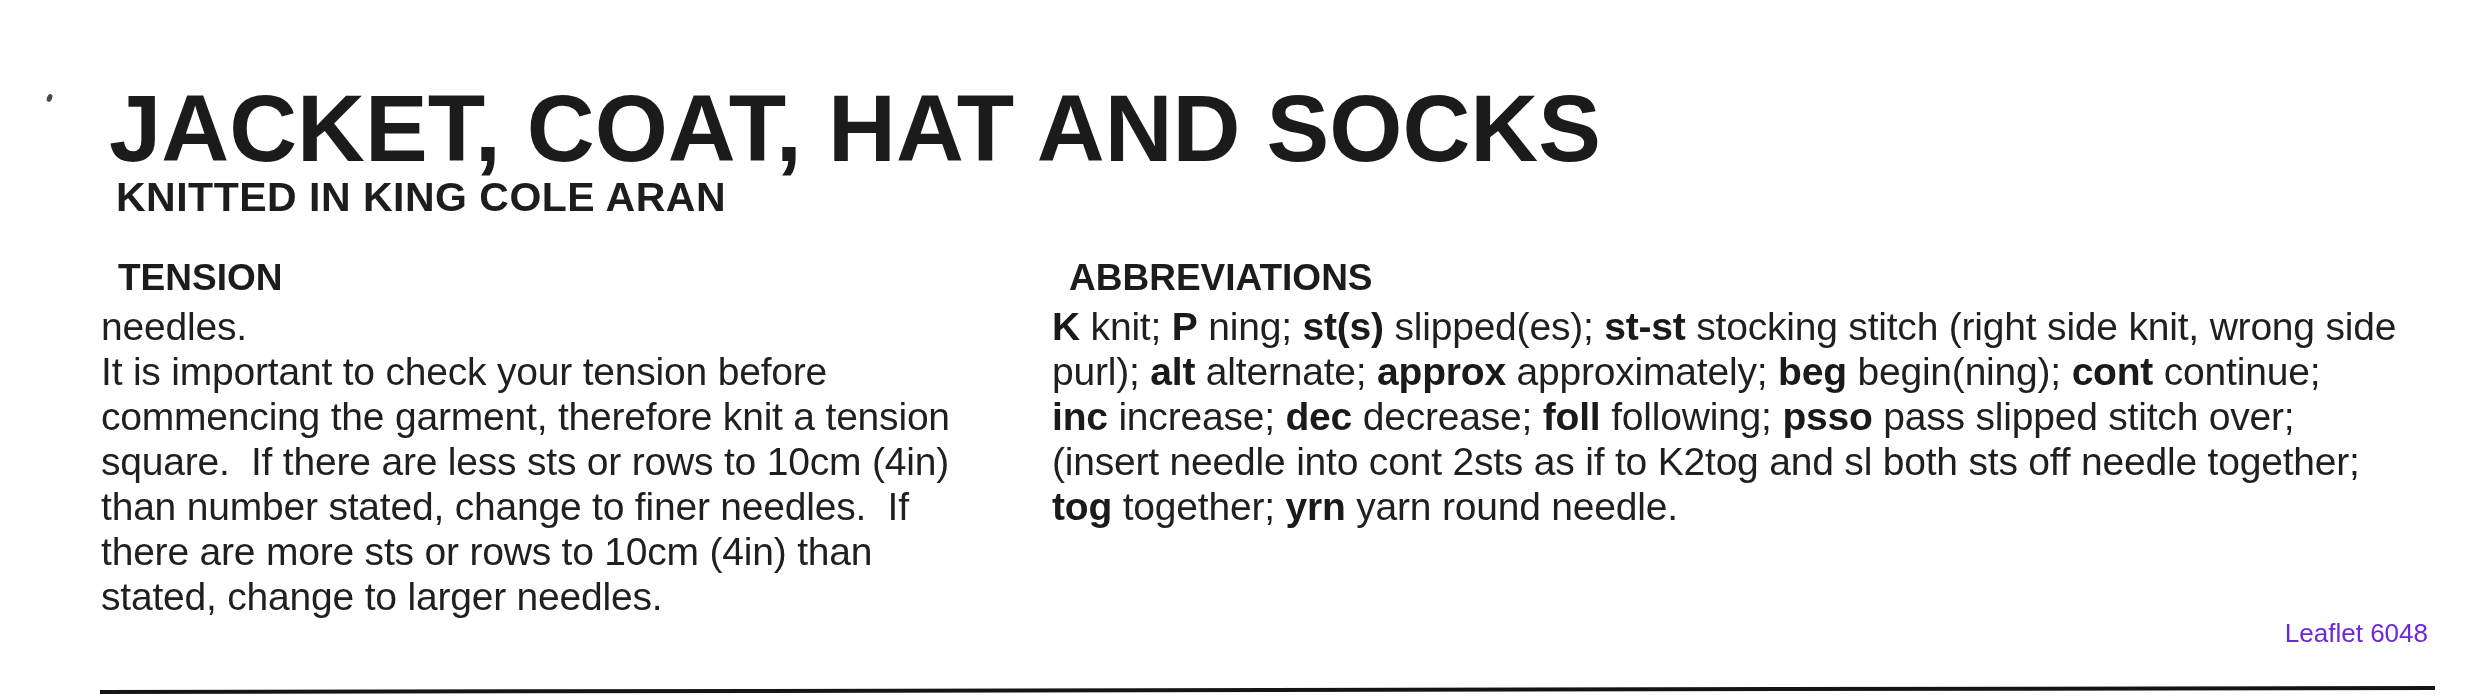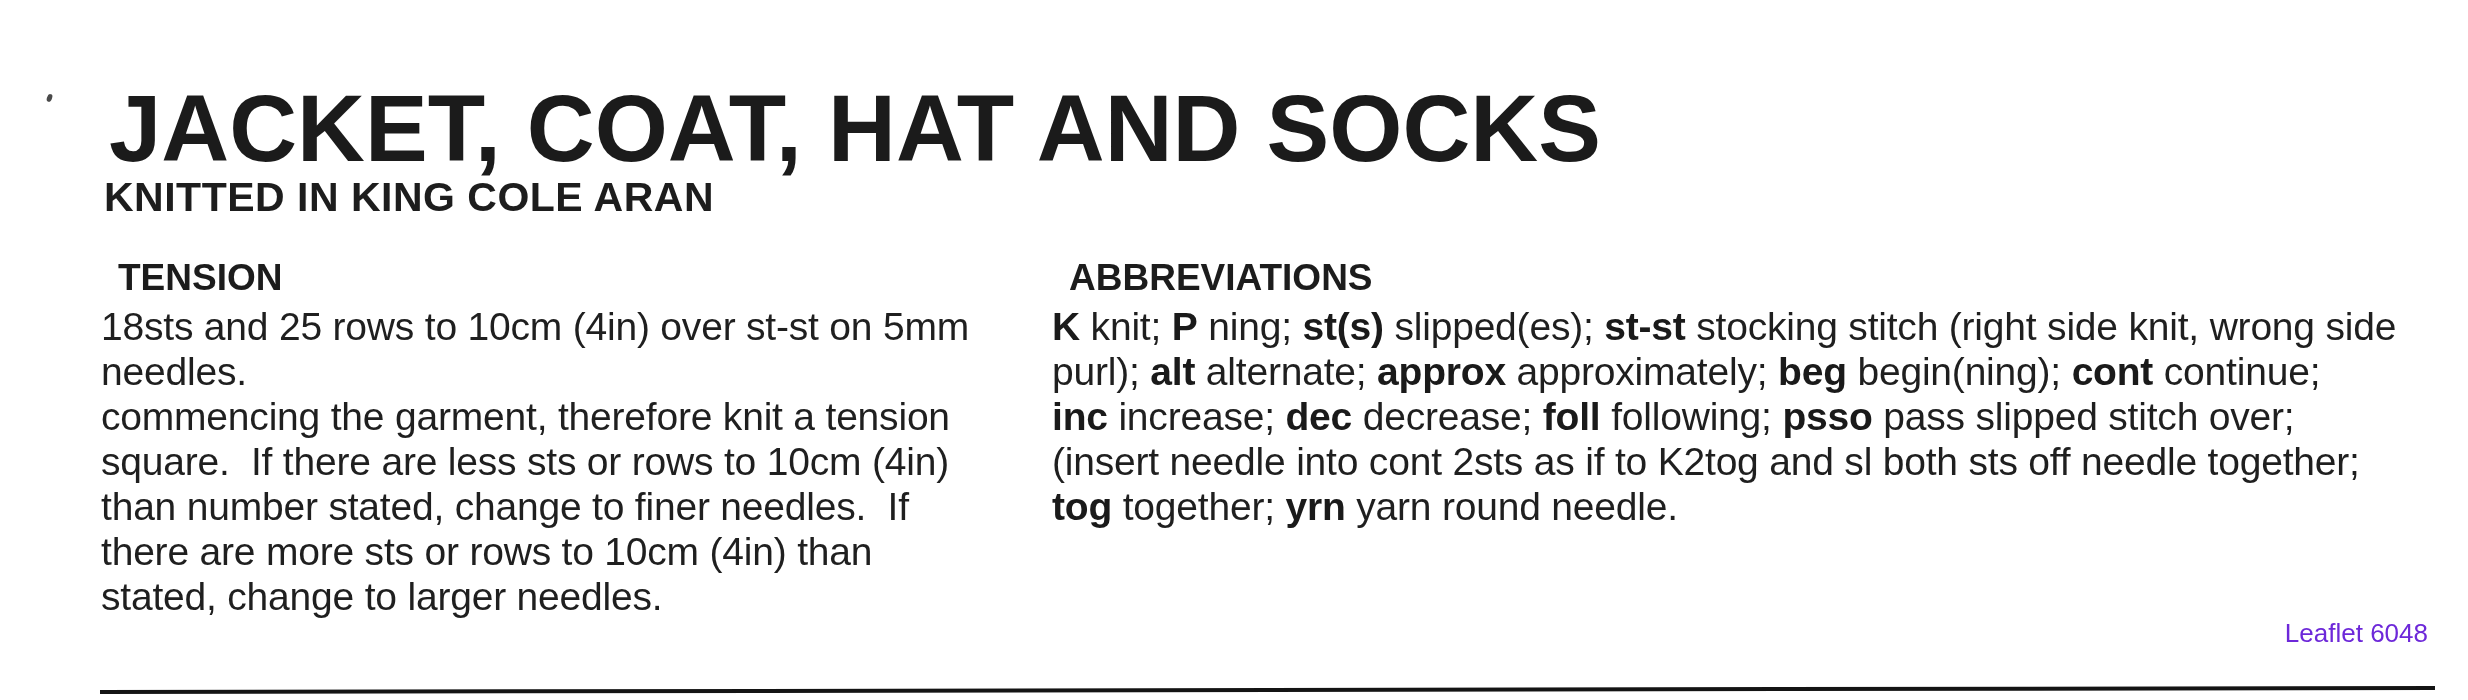--- a/index.html
+++ b/index.html
@@ -34,21 +34,21 @@
     font-size: 94px;
     line-height: 1;
     font-weight: 700;
     letter-spacing: 0px;
     color: #1b1b1b;
     white-space: pre;
   }
 
   .subtitle {
     position: absolute;
-    left: 104px; top: 177px;
+    left: 116px; top: 177px;
     margin: 0;
     font-size: 41px;
     line-height: 1;
     font-weight: 700;
     letter-spacing: 0.5px;
     color: #1d1d1d;
     white-space: pre;
   }
 
   .col {
@@ -100,22 +100,22 @@
 
   <span class="speck"></span>
 
   <h1 class="title">JACKET, COAT, HAT AND SOCKS</h1>
 
   <h2 class="subtitle">KNITTED IN KING COLE ARAN</h2>
 
   <section class="col col-left">
     <h3 class="sec-heading">TENSION</h3>
     <div>
-      <div class="body-line">18sts and 25 rows to 10cm (4in) over st-st on 5mm</div>
       <div class="body-line">needles.</div>
+      <div class="body-line">It is important to check your tension before</div>
       <div class="body-line">commencing the garment, therefore knit a tension</div>
       <div class="body-line">square.  If there are less sts or rows to 10cm (4in)</div>
       <div class="body-line">than number stated, change to finer needles.  If</div>
       <div class="body-line">there are more sts or rows to 10cm (4in) than</div>
       <div class="body-line">stated, change to larger needles.</div>
     </div>
   </section>
 
   <section class="col col-right">
     <h3 class="sec-heading">ABBREVIATIONS</h3>

